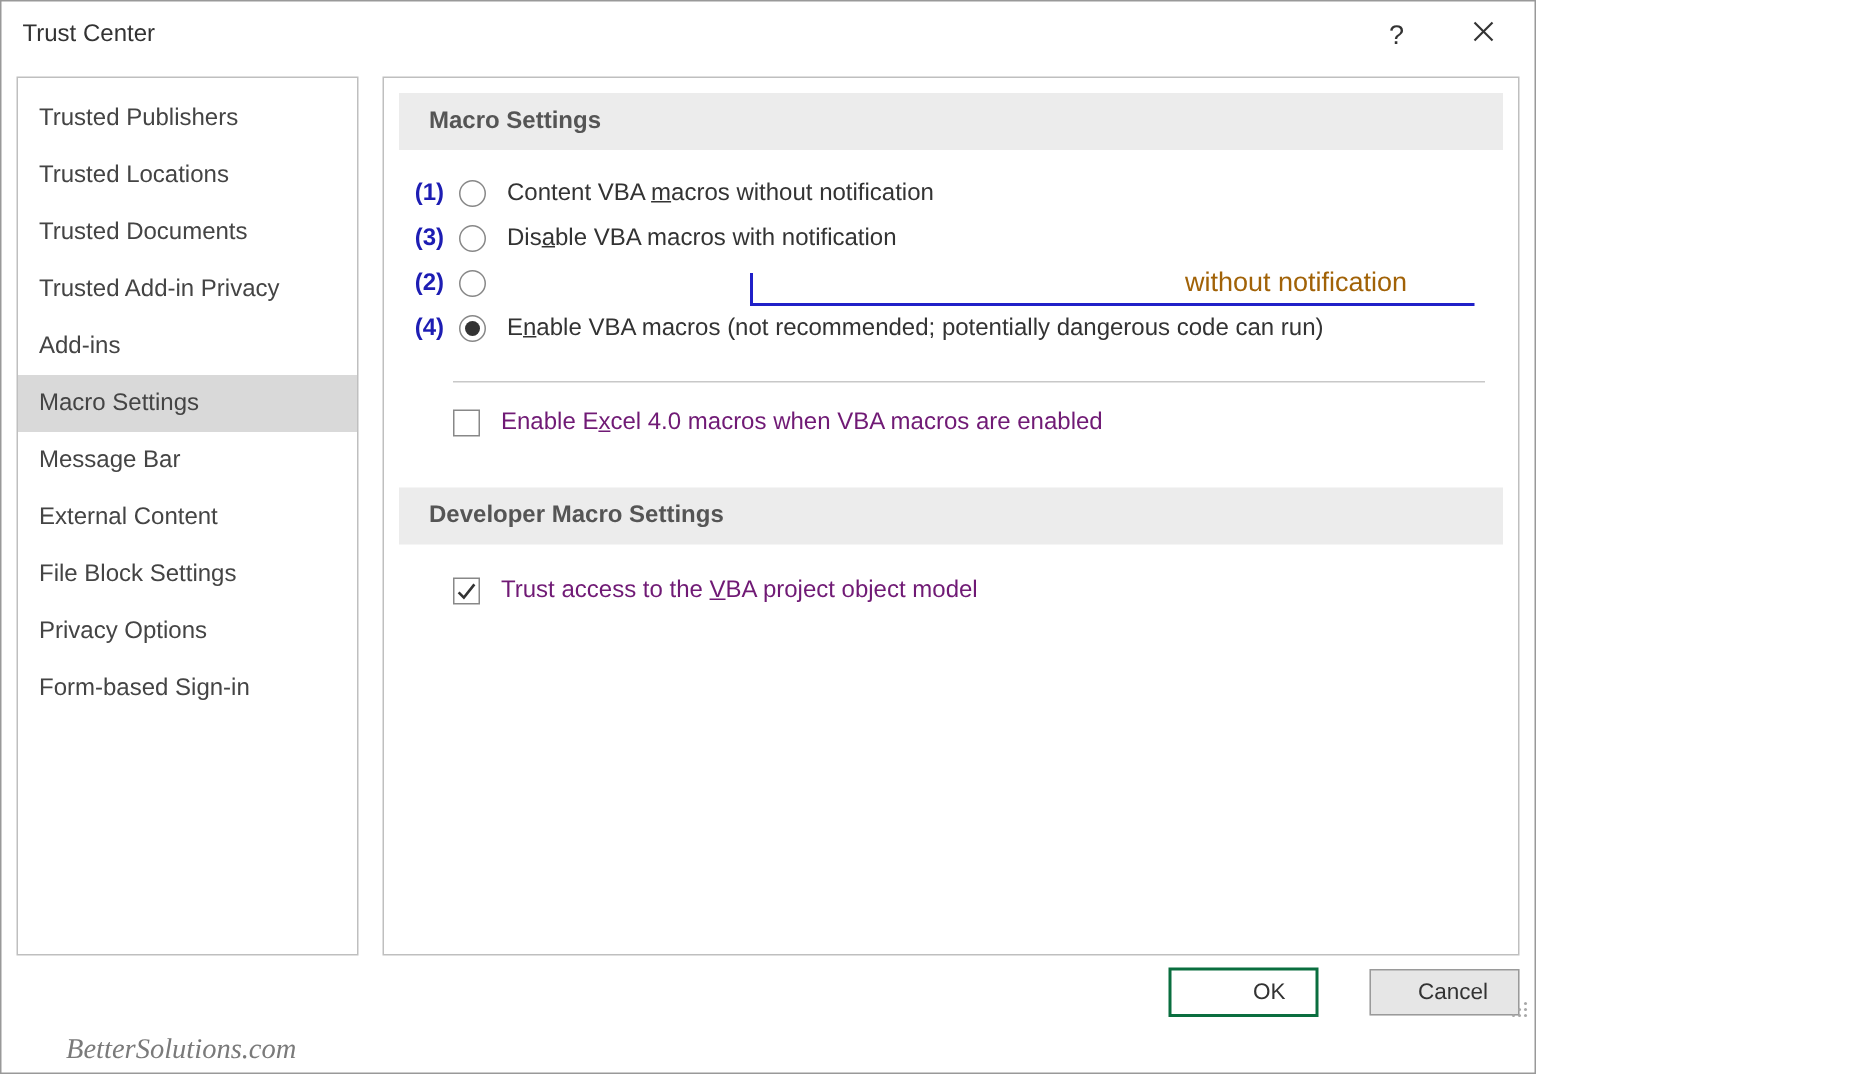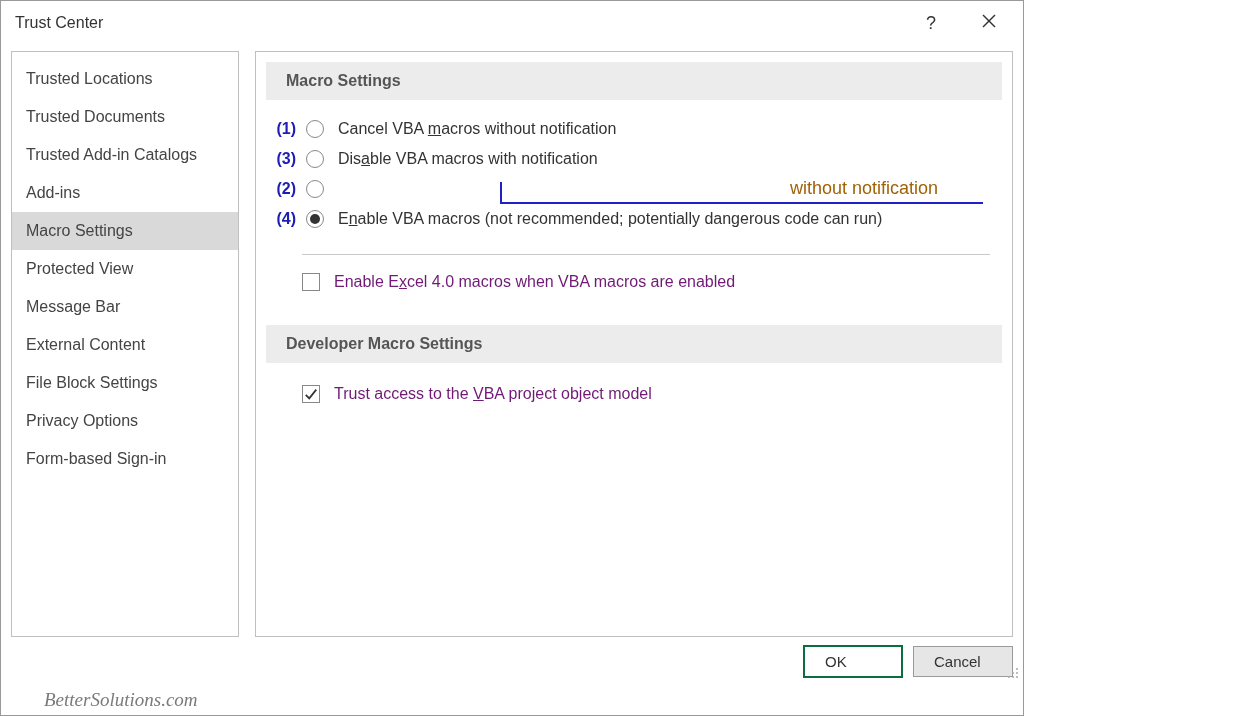--- a/index.html
+++ b/index.html
@@ -154,22 +154,23 @@
     align-items: center;
     height: 36px;
   }
   .btn {
     min-width: 100px;
     padding: 6px 20px;
     background: #e6e6e6;
     border: 1px solid #9a9a9a;
     font-size: 15px;
     color: #333;
-    text-align: left;
+    text-align: right;
     cursor: default;
+    margin-left: 24px;
   }
   .btn.primary {
     border: 2px solid #0a6e3f;
     background: #fff;
   }
   .resize-grip {
     position: absolute;
     right: 4px; bottom: 36px;
     width: 14px; height: 14px;
     color: #b0b0b0;
@@ -196,45 +197,45 @@
     <span class="close-icon">
       <svg viewBox="0 0 16 16" width="16" height="16" stroke="#333" stroke-width="1.4">
         <line x1="2" y1="2" x2="14" y2="14"></line>
           <line x1="14" y1="2" x2="2" y2="14"></line>
       </svg>
     </span>
   </div>
 
   <div class="body">
     <div class="sidebar">
+      <div class="side-item">Trusted Publishers</div>
       <div class="side-item">Trusted Locations</div>
       <div class="side-item">Trusted Documents</div>
-      <div class="side-item">Trusted Add-in Catalogs</div>
+      <div class="side-item">Trusted Add-in Privacy</div>
       <div class="side-item">Add-ins</div>
       <div class="side-item selected">Macro Settings</div>
-      <div class="side-item">Protected View</div>
       <div class="side-item">Message Bar</div>
       <div class="side-item">External Content</div>
       <div class="side-item">File Block Settings</div>
       <div class="side-item">Privacy Options</div>
       <div class="side-item">Form-based Sign-in</div>
     </div>
 
     <div class="main">
       <div class="section-header">Macro Settings</div>
 
       <div class="radio-group">
 
         <div class="radio-row">
           <span class="row-number">(1)</span>
           <span class="radio">
               <span class="dot"></span>
             </span>
           <span class="radio-label">
-            <span>Cancel VBA </span><span class="underline">m</span><span>acros without notification</span>
+            <span>Content VBA </span><span class="underline">m</span><span>acros without notification</span>
           </span>
         </div>
 
         <div class="radio-row">
           <span class="row-number">(3)</span>
           <span class="radio">
               <span class="dot"></span>
             </span>
           <span class="radio-label">
             <span>Dis</span><span class="underline">a</span><span>ble VBA macros with notification</span>

